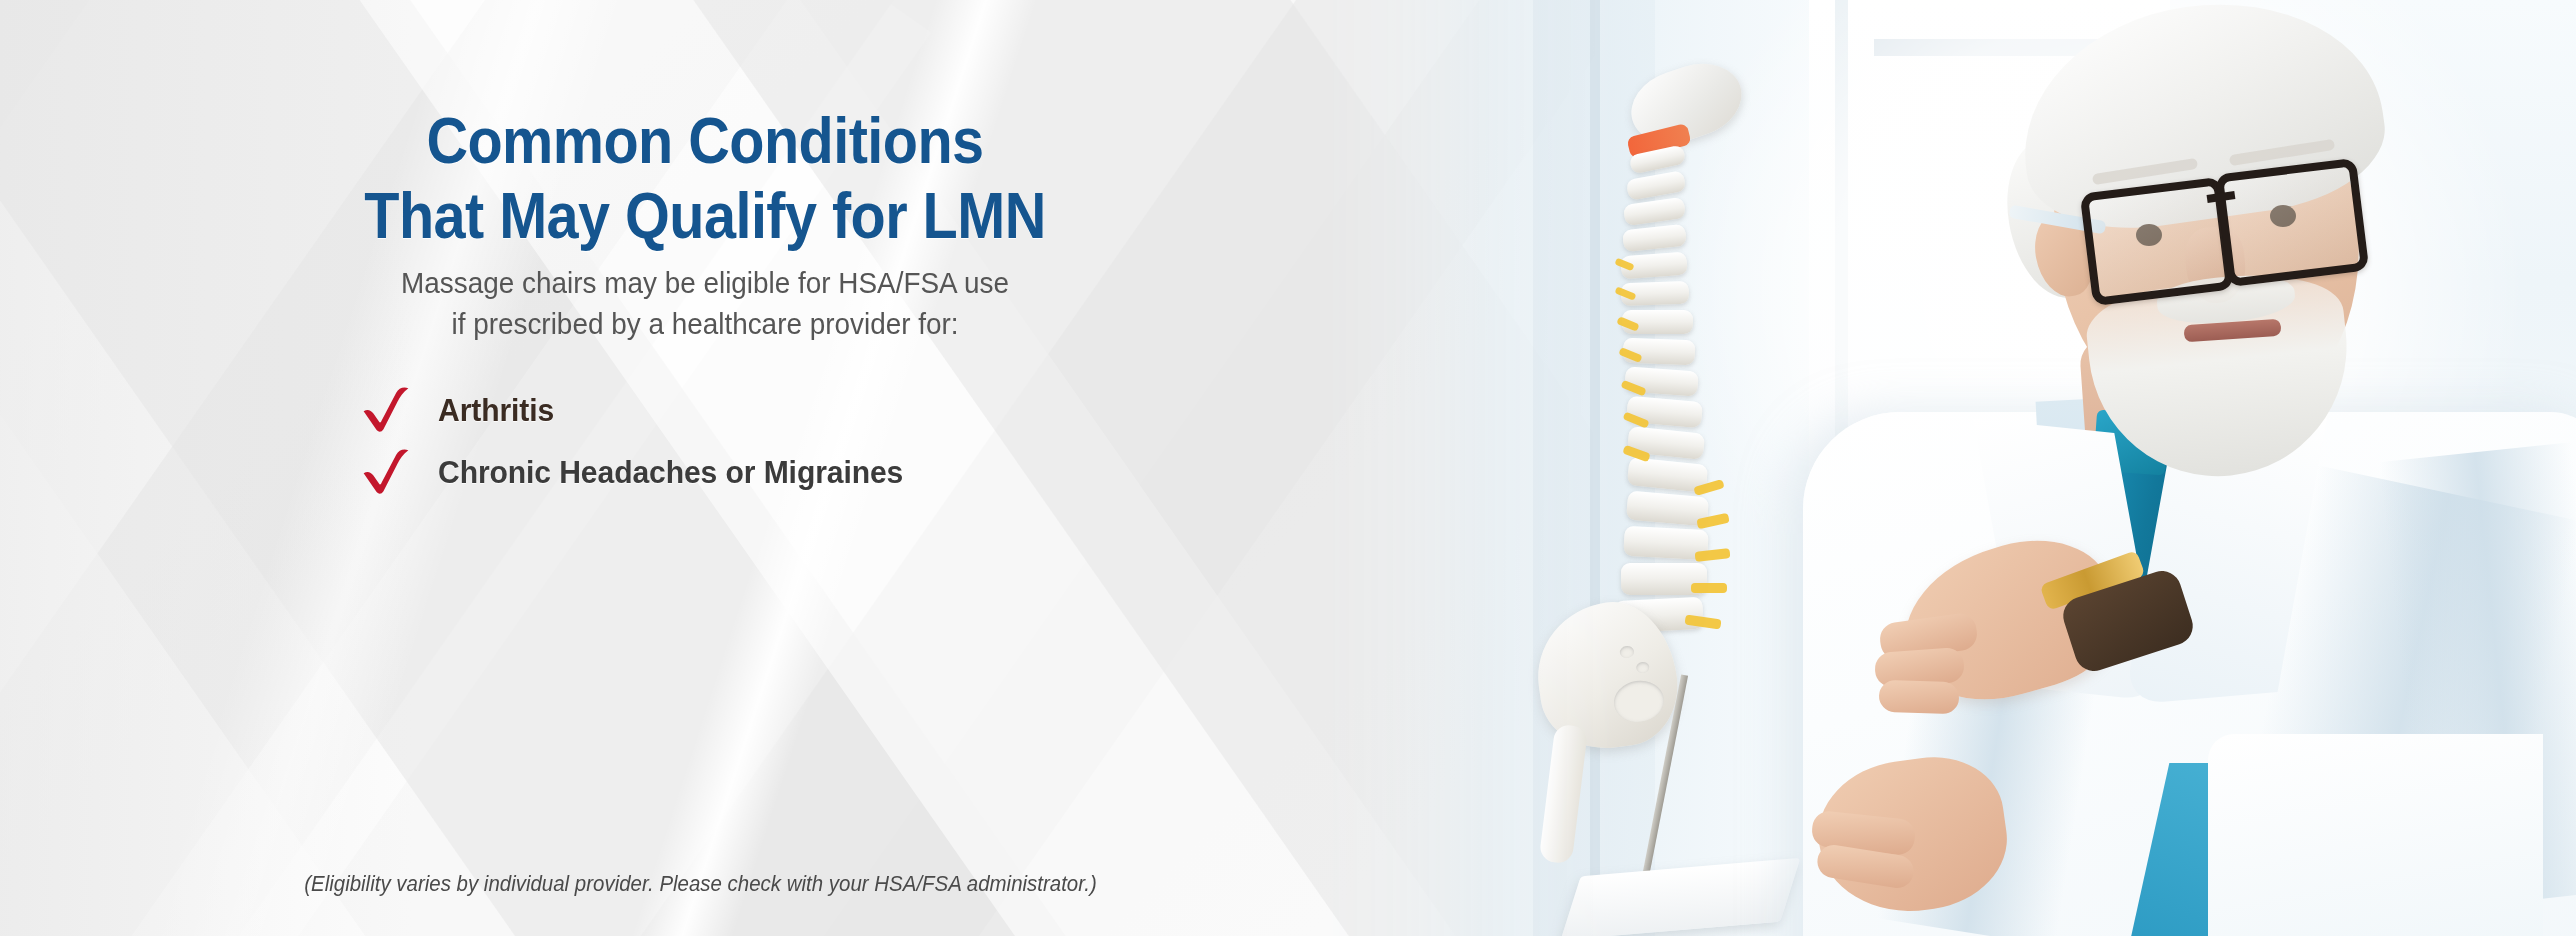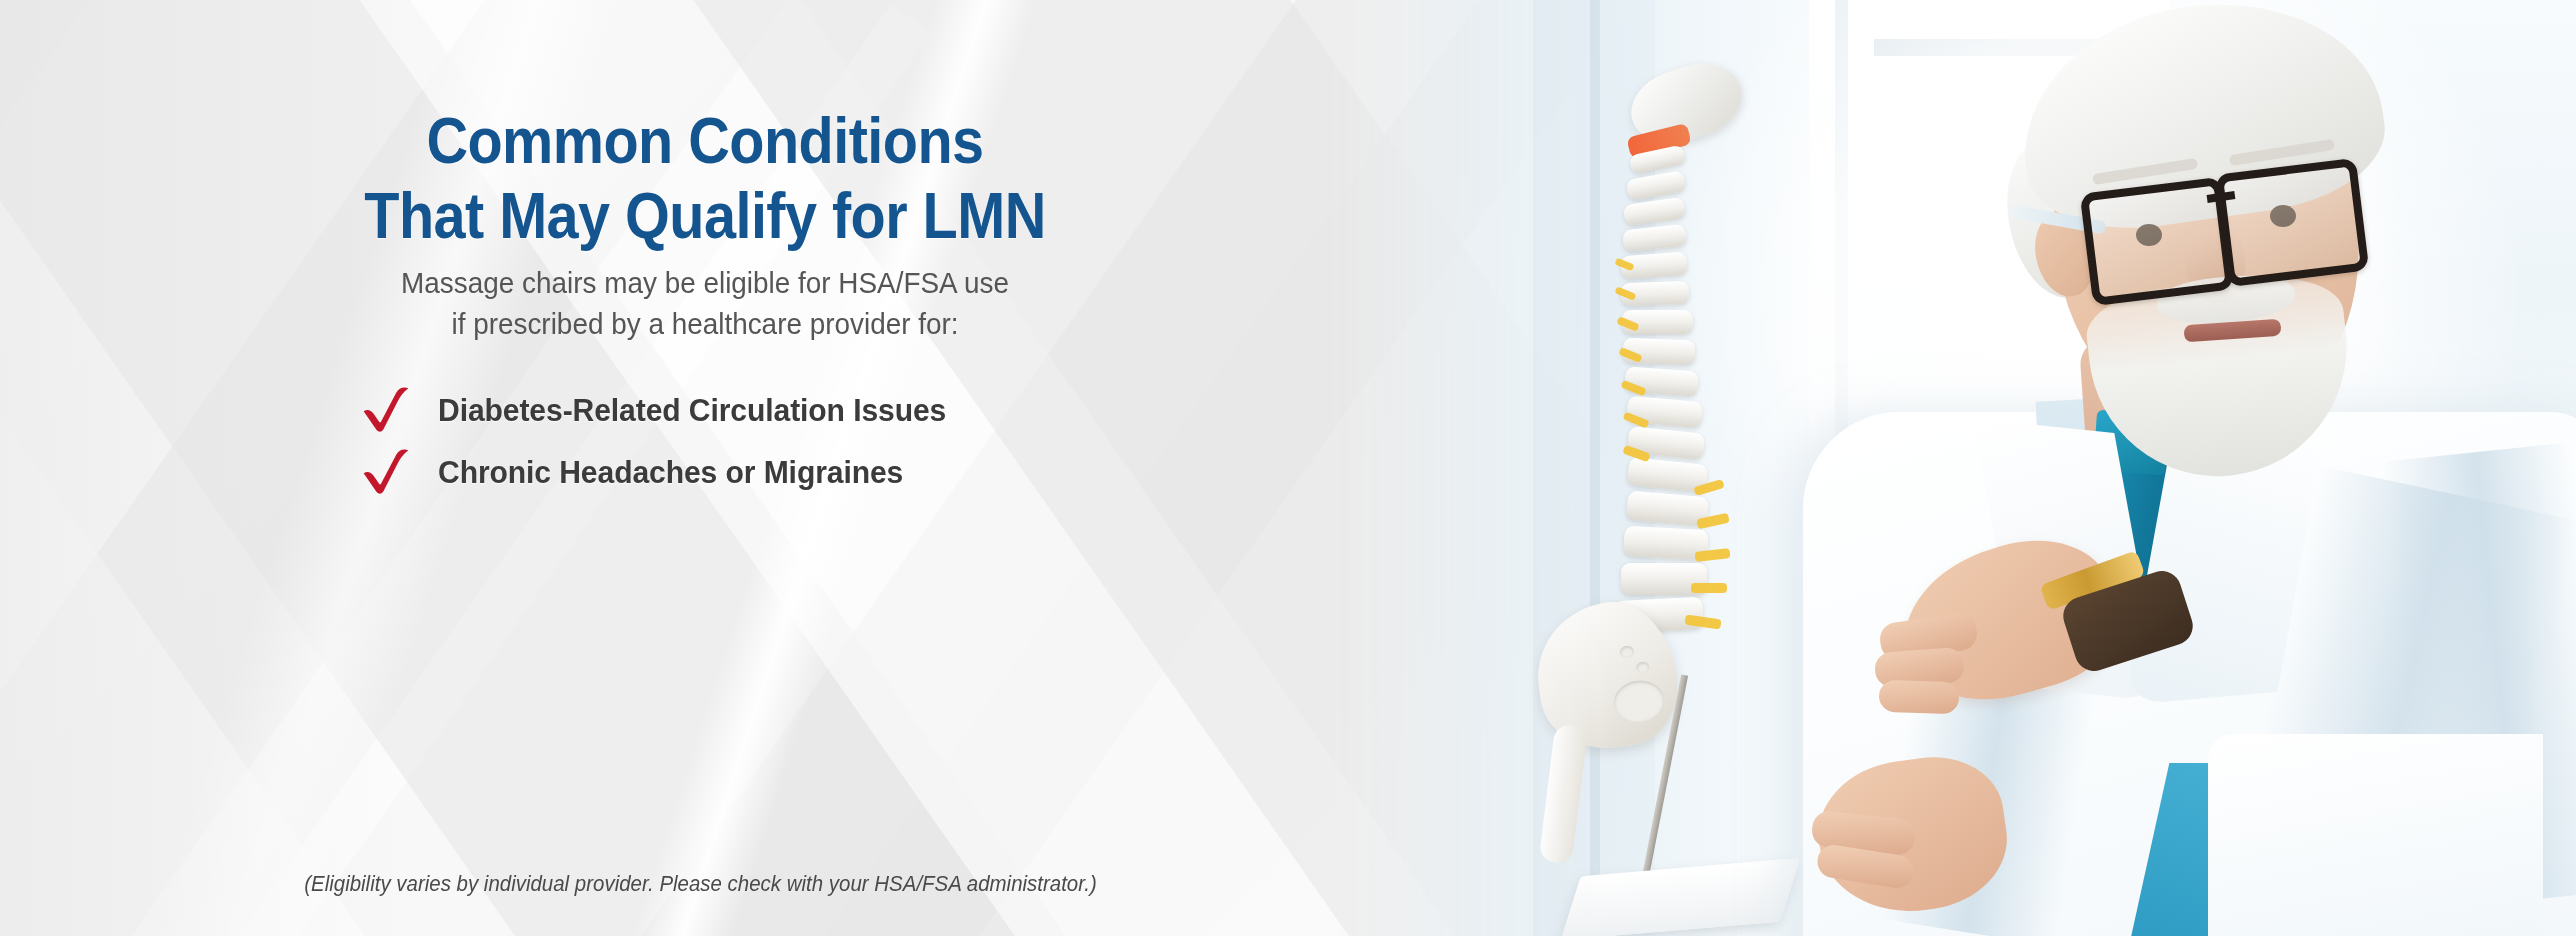--- a/index.html
+++ b/index.html
@@ -392,29 +392,29 @@
 
     <p id="subtitle">
       <span>Massage chairs may be eligible for HSA/FSA use</span>
       <span>if prescribed by a healthcare provider for:</span>
     </p>
 
     <div id="list">
 
 
 
-
-      <div class="row">
+      <div class="row accent">
         <span class="check">
           <svg width="50" height="46" viewBox="0 0 78 72">
               <path d="M4 38 C10 34 15 36 19 41 L28 54 C29 56 31 56 32 53 L55 9 C59 2 66 -1 74 2 C66 8 61 15 57 23 L35 66 C32 71 27 71 24 67 Z" fill="#c3172c"></path>
             </svg>
         </span>
-        <span class="row-label">Diabetes-Related Circulation Issues</span>
+        <span class="row-label">Arthritis</span>
       </div>
+
 
 
       <div class="row">
         <span class="check">
           <svg width="50" height="46" viewBox="0 0 78 72">
               <path d="M4 38 C10 34 15 36 19 41 L28 54 C29 56 31 56 32 53 L55 9 C59 2 66 -1 74 2 C66 8 61 15 57 23 L35 66 C32 71 27 71 24 67 Z" fill="#c3172c"></path>
             </svg>
         </span>
         <span class="row-label">Chronic Headaches or Migraines</span>
       </div>

